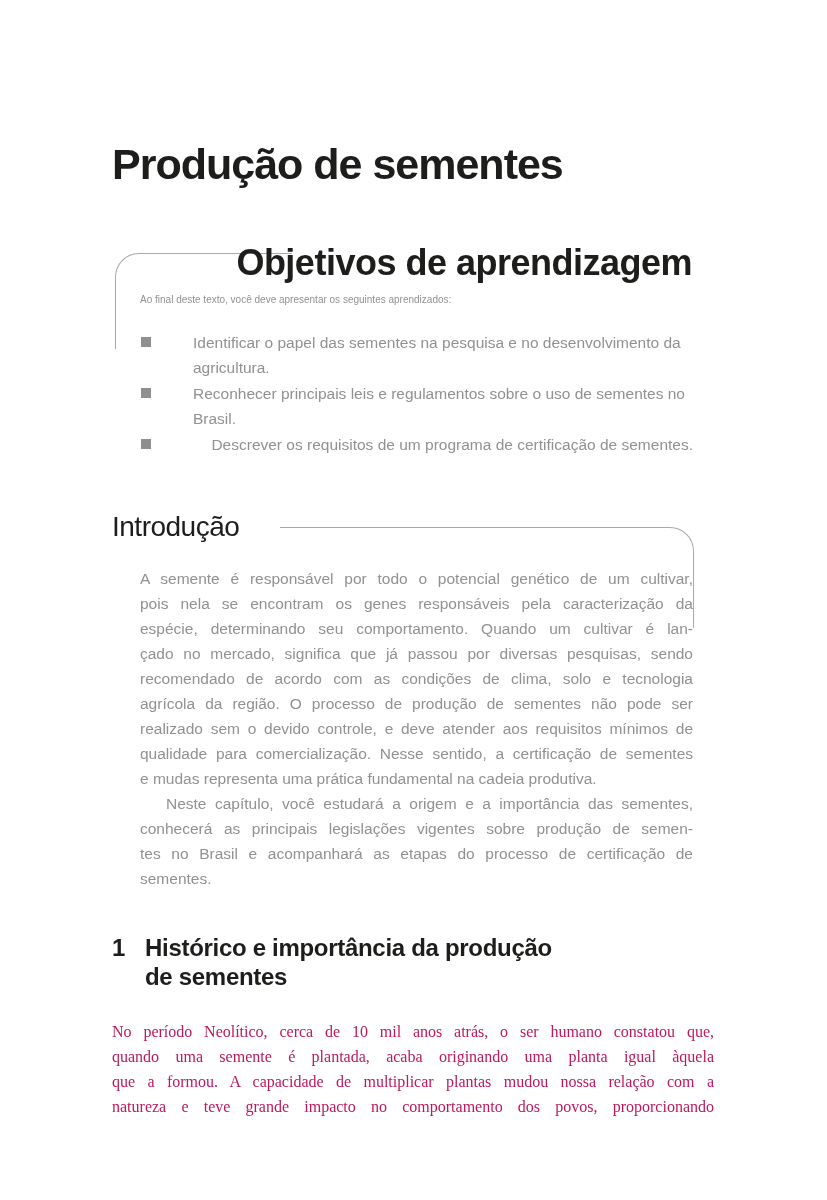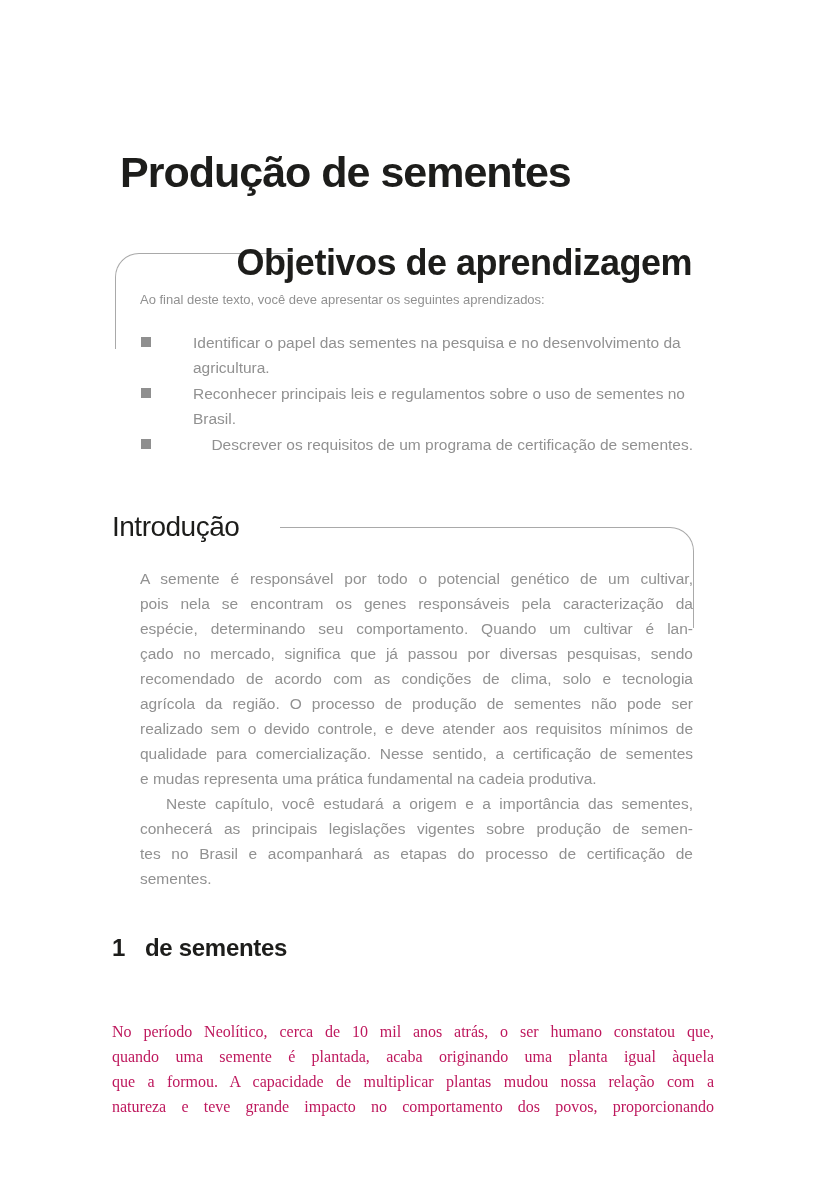--- a/index.html
+++ b/index.html
@@ -1,37 +1,37 @@
 <!DOCTYPE html>
 <html><head>
 <meta charset="utf-8">
 <style>
   html,body{margin:0;padding:0;background:#ffffff;}
   .page{
     position:relative;width:827px;height:1200px;background:#ffffff;
     overflow:hidden;font-family:"Liberation Sans",sans-serif;
   }
   .page-title{
-    position:absolute;left:112px;top:140px;margin:8px;
+    position:absolute;left:112px;top:140px;margin:0;
     font-size:43px;font-weight:bold;color:#1d1d1b;letter-spacing:-1px;
     font-family:"Liberation Sans",sans-serif;
   }
   
   .obj-border{
     position:absolute;left:115px;top:253px;width:176px;height:95px;
     border-top:1.5px solid #a9a9a9;border-left:1.5px solid #a9a9a9;
     border-top-left-radius:24px;
   }
   .obj-title{
     position:absolute;right:135px;top:242px;margin:0;
     font-size:36px;font-weight:bold;color:#1d1d1b;letter-spacing:-0.5px;
   }
   .obj-intro{
     position:absolute;left:140px;top:287px;width:553px;margin:0;
-    font-size:13px;line-height:25px;color:#919191;
+    font-size:10px;line-height:25px;color:#919191;
   }
   .obj-list{
     position:absolute;left:140px;top:330px;width:553px;margin:0;padding:0;
     list-style:none;
   }
   .obj-list li{
     display:flex;align-items:flex-start;margin:0 0 1px 0;
     font-size:15.5px;line-height:25px;color:#919191;justify-content:space-between;
   }
   .sq{
@@ -120,20 +120,21 @@
       <div class="ln">recomendado de acordo com as condições de clima, solo e tecnologia</div>
       <div class="ln">agrícola da região. O processo de produção de sementes não pode ser</div>
       <div class="ln">realizado sem o devido controle, e deve atender aos requisitos mínimos de</div>
       <div class="ln">qualidade para comercialização. Nesse sentido, a certificação de sementes</div>
       <div class="ln">e mudas representa uma prática fundamental na cadeia produtiva.</div>
     </div>
 
   <h3 class="sec-h">
     <span class="sec-num">1</span>
     <span class="sec-lines">
+        <div class="ln">Histórico e importância da produção</div>
         <div class="ln">de sementes</div>
       </span>
   </h3>
 
   <div class="serif-par jlines alljust">
       <div class="ln">No período Neolítico, cerca de 10 mil anos atrás, o ser humano constatou que,</div>
       <div class="ln">quando uma semente é plantada, acaba originando uma planta igual àquela</div>
       <div class="ln">que a formou. A capacidade de multiplicar plantas mudou nossa relação com a</div>
       <div class="ln">natureza e teve grande impacto no comportamento dos povos, proporcionando</div>
     </div>

